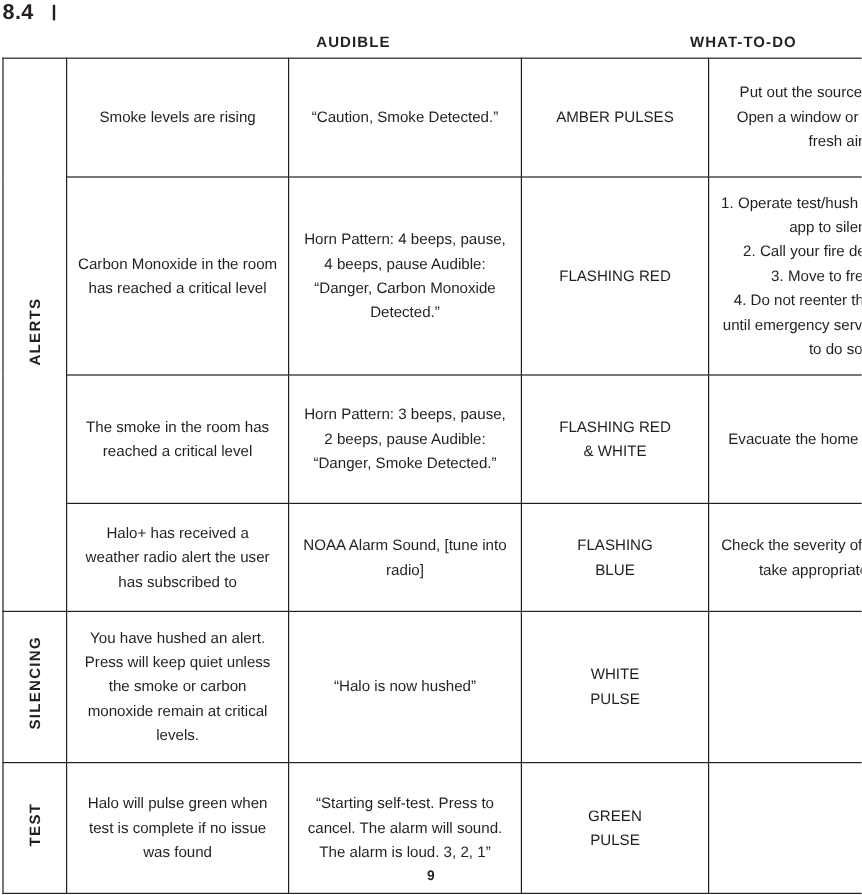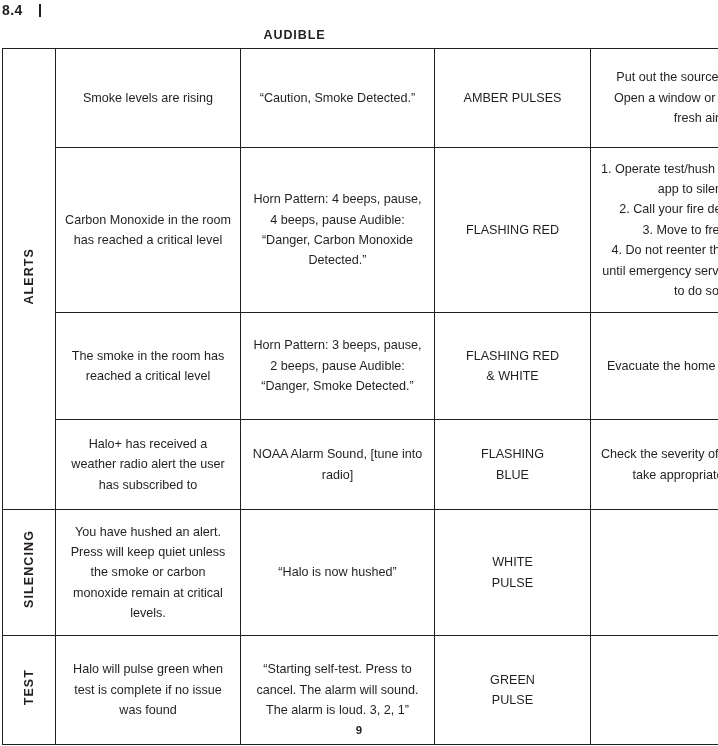--- a/index.html
+++ b/index.html
@@ -18,21 +18,21 @@
   }
 
   
   .section-heading {
     position: absolute;
     left: 2px;
     top: 0px;
     height: 20px;
     display: flex;
     align-items: center;
-    font-size: 14px;
+    font-size: 18px;
     font-weight: bold;
     letter-spacing: 0.4px;
     color: #231f20;
   }
   .section-heading .num {
     display: inline-block;
   }
   .section-heading .divider-bar {
     display: inline-block;
     width: 2px;
@@ -141,20 +141,21 @@
 </head>
 <body>
 
 <div class="section-heading">
   <span class="num">8.4</span>
   <span class="divider-bar"></span>
 </div>
 
 <div class="col-headers">
   <div class="col-head audible">AUDIBLE</div>
+  <div class="col-head whattodo">WHAT-TO-DO</div>
 </div>
 
 <table class="alerts-table">
   <tbody>
     <tr class="r1">
       <td class="label-cell" rowspan="4">
         <span class="vert-label">ALERTS</span>
       </td>
       <td class="c-meaning">Smoke levels are rising</td>
       <td class="c-audible">“Caution, Smoke Detected.”</td>

